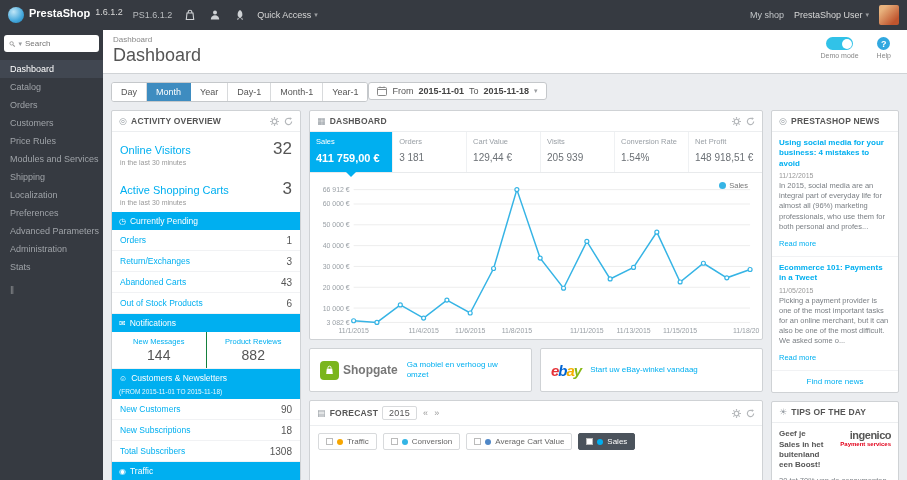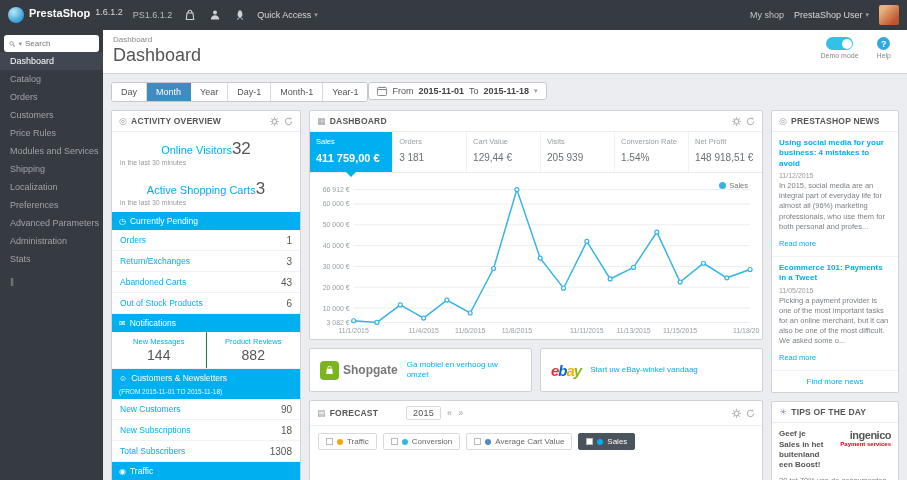--- a/index.html
+++ b/index.html
@@ -14,21 +14,21 @@
 .shop-ver{color:#b9bcbf;font-size:9px}
 .tb-icon{width:15px;height:15px;display:inline-flex;align-items:center;justify-content:center;cursor:pointer}
 .quick-access{color:#d8d8d8;font-size:9px;display:flex;gap:3px;align-items:center;cursor:pointer}
 .caret{color:#9a9da0;font-size:7px}
 .tb-right{margin-left:auto;display:flex;align-items:center;gap:10px}
 .tb-link{color:#c3c6c9;font-size:9px;cursor:pointer;display:flex;align-items:center;gap:4px}
 .tb-user{color:#d8d8d8;font-size:9px;display:flex;gap:3px;align-items:center;cursor:pointer}
 .avatar{width:20px;height:20px;border-radius:2px;background:linear-gradient(135deg,#e8b27d 20%,#c0552e 80%);display:inline-block}
 
 .sidebar{position:absolute;top:30px;left:0;width:103px;bottom:0;background:#363a41}
-.search-box{margin:5px 4px 0;background:#fff;border-radius:3px;height:17px;display:flex;align-items:center;padding:0 5px;gap:3px}
+.search-box{margin:5px 4px 8px;background:#fff;border-radius:3px;height:17px;display:flex;align-items:center;padding:0 5px;gap:3px}
 .search-box input{border:0;outline:0;width:100%;min-width:0;font-size:8px;color:#555;font-family:inherit;background:transparent}
 .menu-item{padding:4px 10px;font-size:9px;color:#9fa3a8;cursor:pointer;white-space:nowrap;overflow:hidden}
 .menu-item.active{background:#414751;color:#fff}
 .collapse-btn{padding:9px 10px;color:#8a8d90;font-size:10px;cursor:pointer}
 
 .main{position:absolute;left:103px;top:30px;right:0;bottom:0;display:flex;flex-direction:column}
 .page-header{background:#fff;border-bottom:1px solid #d0d3d6;padding:5px 10px 7px;position:relative;flex:none}
 .breadcrumb{font-size:8px;color:#888}
 .page-title{font-size:18px;color:#555;font-weight:400;margin-top:1px}
 .header-tools{position:absolute;top:7px;right:16px;display:flex;gap:18px}
@@ -49,21 +49,21 @@
 
 .columns{display:flex;gap:8px;align-items:flex-start}
 .col-activity{width:190px;flex:none}
 .col-main{flex:1;min-width:0}
 .col-news{width:128px;flex:none}
 .panel{background:#fff;border:1px solid #cfd2d5;border-radius:2px}
 .panel-header{display:flex;align-items:center;gap:4px;padding:5px 7px;border-bottom:1px solid #eceef0;font-size:8.5px;font-weight:bold;color:#555;letter-spacing:.2px}
 .ph-icon{color:#9aa0a6;font-size:9px;font-weight:normal}
 .ph-tools{margin-left:auto;display:flex;gap:5px;align-items:center}
 
-.stat-row{display:flex;justify-content:center;align-items:baseline;padding:7px 8px 0}
+.stat-row{display:flex;justify-content:space-between;align-items:baseline;padding:7px 8px 0}
 .stat-label{color:#00aff0;font-size:11px;cursor:pointer}
 .stat-value{color:#555;font-size:17px}
 .stat-sub{font-size:7px;color:#999;padding:0 8px 6px}
 .subhead{background:#00aff0;color:#fff;padding:4px 7px;font-size:8.5px;display:flex;align-items:center;gap:4px;flex-wrap:wrap}
 .sh-icon{font-size:8px}
 .sh-sub{flex-basis:100%;font-size:6.5px;opacity:.9;margin-top:1px}
 .drow{display:flex;justify-content:space-between;align-items:center;padding:4.5px 8px;border-bottom:1px solid #f1f2f4;font-size:8.5px}
 .drow .lbl{color:#00aff0;cursor:pointer}
 .drow .val{color:#555;font-size:10px}
 .notif-grid{display:flex;border-bottom:1px solid #f1f2f4}
@@ -87,21 +87,21 @@
 
 .promo-row{display:flex;gap:8px;margin-top:8px}
 .promo{flex:1;background:#fff;border:1px solid #cfd2d5;border-radius:2px;display:flex;align-items:center;gap:9px;padding:8px 10px;height:44px}
 .shopgate-logo{display:flex;align-items:center;gap:4px}
 .sg-square{width:19px;height:19px;border-radius:4px;background:#7ab51d;display:flex;align-items:center;justify-content:center}
 .sg-name{font-size:12px;color:#777;font-weight:bold}
 .ebay-logo{font-size:15px;font-weight:bold;font-style:italic;letter-spacing:-1px}
 .promo-link{font-size:8px;color:#00aff0;cursor:pointer;line-height:1.25}
 
 .forecast{margin-top:8px}
-.year-nav{display:flex;align-items:center;gap:6px;margin-left:24px;font-weight:normal}
+.year-nav{display:flex;align-items:center;gap:6px;margin-left:0;font-weight:normal}
 .year-box{font-size:9px;color:#555;border:1px solid #d8dadc;padding:1px 6px;border-radius:2px;background:#fff;cursor:pointer}
 .nav-arrow{color:#999;font-size:9px;cursor:pointer}
 .forecast-toggles{display:flex;gap:6px;padding:7px 8px;align-items:center}
 .ftoggle{display:flex;align-items:center;gap:4px;border:1px solid #d8dadc;background:#fff;padding:3px 7px;border-radius:2px;font-size:8px;color:#666;cursor:pointer}
 .ftoggle .cb{width:7px;height:7px;border:1px solid #bbb;background:#fff;flex:none}
 .ftoggle .dot{width:6px;height:6px;border-radius:50%;flex:none}
 .ftoggle.selected{background:#4b535c;border-color:#4b535c;color:#fff}
 .forecast-body{height:50px}
 
 .article{padding:6px 7px;border-bottom:1px solid #f1f2f4}

